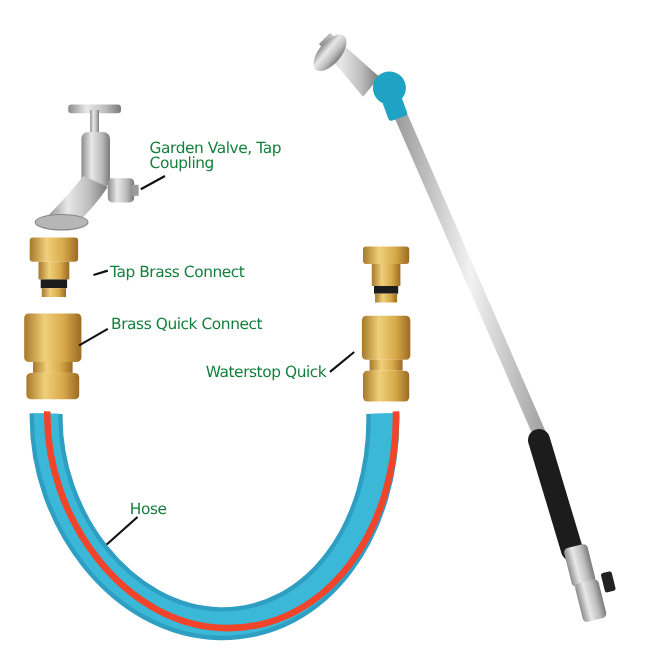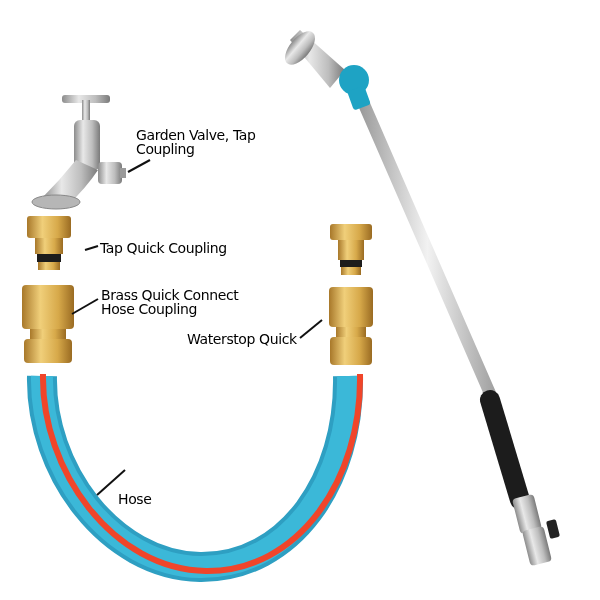--- a/index.html
+++ b/index.html
@@ -1,18 +1,18 @@
 <!DOCTYPE html>
 <html><head>
 <meta charset="utf-8">
 <style>
   html, body { margin: 0; padding: 0; background: #ffffff; }
   #canvas { position: relative; width: 600px; height: 600px; overflow: hidden; background: #fff; font-family: "DejaVu Sans", sans-serif; }
   svg.art { position: absolute; left: 0; top: 0; }
-  .label { position: absolute; font-family: "DejaVu Sans", sans-serif; font-size: 14px; line-height: 14px; color: #000000; letter-spacing: -0.4px; white-space: nowrap; }
+  .label { position: absolute; font-family: "DejaVu Sans", sans-serif; font-size: 14px; line-height: 14px; color: #15803d; letter-spacing: -0.4px; white-space: nowrap; }
 </style>
 </head>
 <body>
 
 <div id="canvas">
   <svg class="art" width="600" height="600" viewBox="0 0 600 600">
     <defs>
       <linearGradient id="chromeG" x1="0" x2="1" y1="0" y2="0">
         <stop offset="0" stop-color="#8c8c8c"></stop>
         <stop offset="0.35" stop-color="#e8e8e8"></stop>
@@ -89,22 +89,21 @@
       <line x1="72" y1="314" x2="98" y2="299"></line>
       <line x1="300" y1="338" x2="322" y2="320"></line>
       <line x1="97" y1="495" x2="125" y2="470"></line>
     </g>
   </svg>
 
   <div class="label" style="left:136px;top:128px;">
     <div>Garden Valve, Tap</div>
     <div>Coupling</div>
   </div>
-  <div class="label" style="left:100px;top:241px;">Tap Quick Coupling</div>
-  <div class="label" style="left:101px;top:288px;">
+  <div class="label" style="left:100px;top:241px;">Tap Brass Connect</div>
+  <div class="label" style="left:101px;top:288px;text-align:right;">
     <div>Brass Quick Connect</div>
-    <div>Hose Coupling</div>
   </div>
   <div class="label" style="left:187px;top:332px;text-align:right;">
     <div>Waterstop Quick</div>
   </div>
-  <div class="label" style="left:118px;top:456px;margin-top:36px;">Hose</div>
+  <div class="label" style="left:118px;top:456px;">Hose</div>
 </div>
 
 </body></html>

